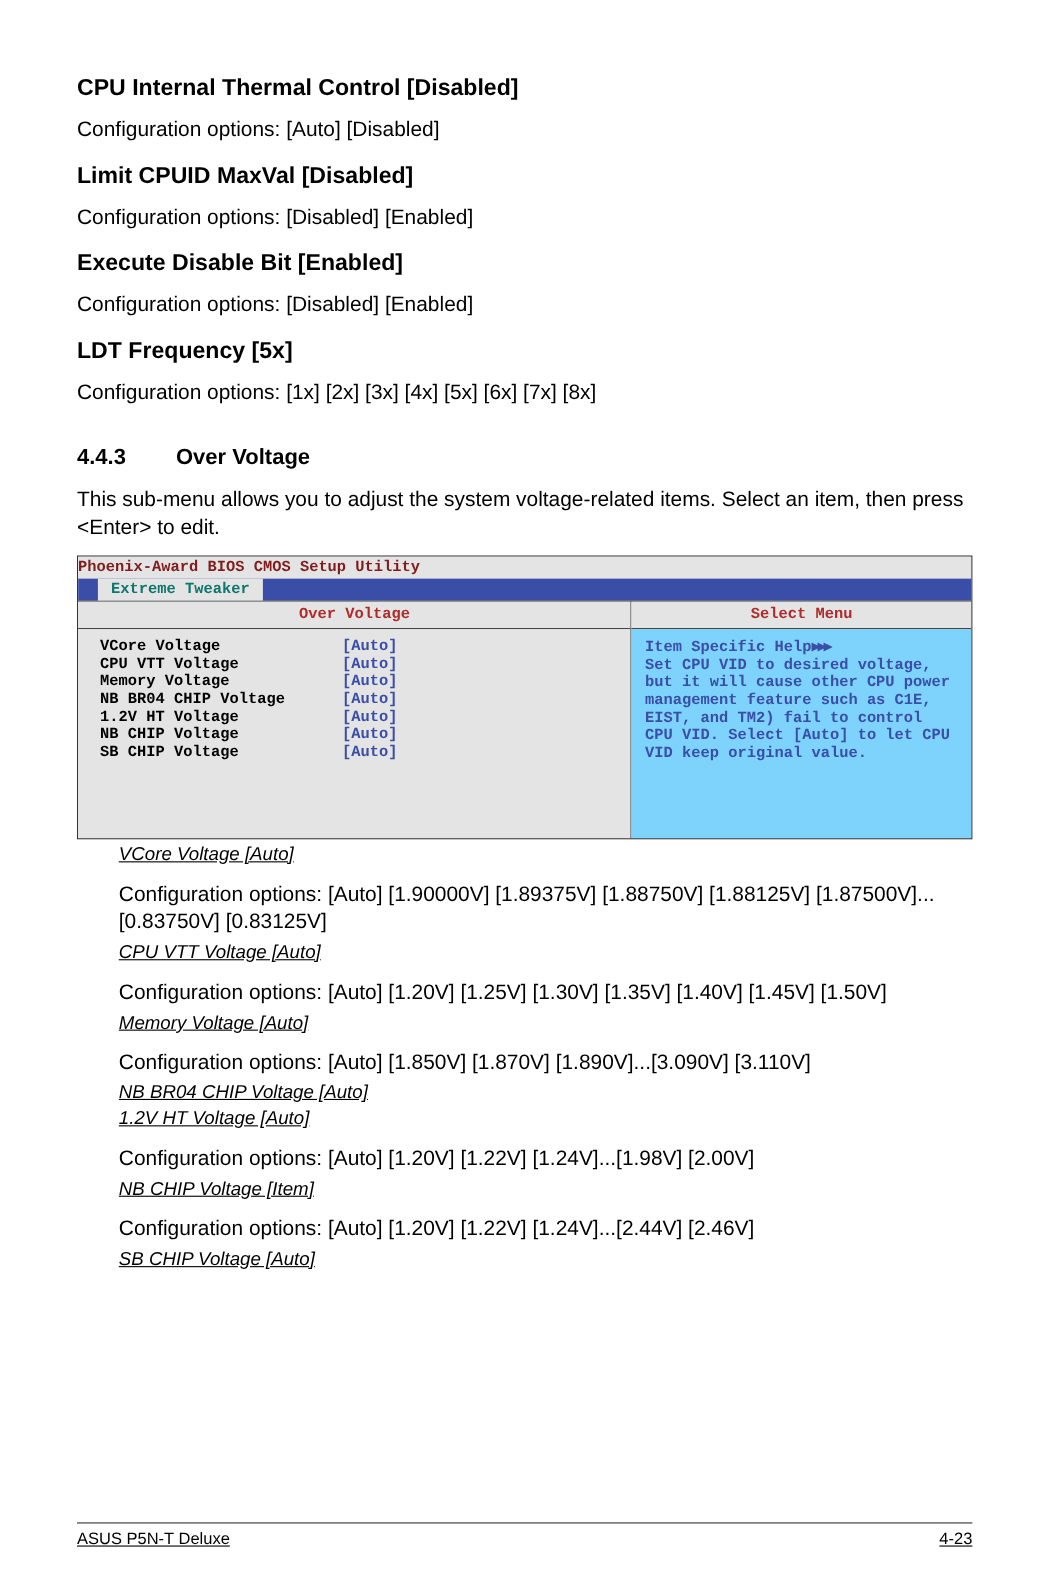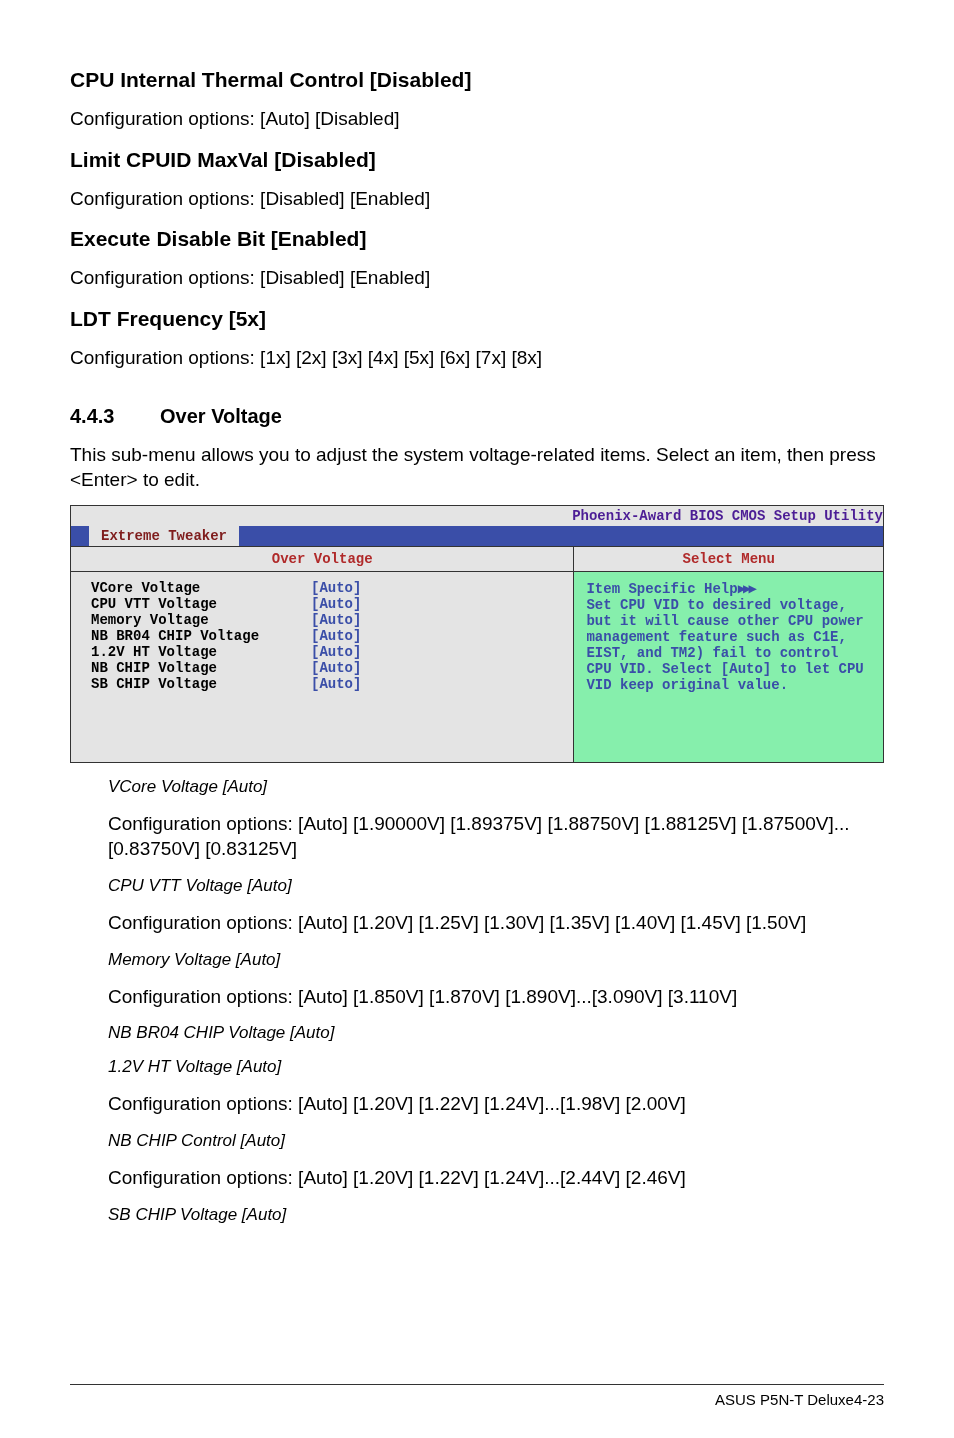--- a/index.html
+++ b/index.html
@@ -8,46 +8,46 @@
     height: 1438px;
     background: #fff;
     font-family: Arial, Helvetica, sans-serif;
     color: #000;
     padding: 60px 70px 30px 70px;
     position: relative;
   }
   .section-head { font-weight: bold; font-size: 21px; margin-top: 8px; }
   .body-text { font-size: 19px; margin-top: 14px; line-height: 1.35; }
   .indented { margin-left: 38px; }
-  .sub-head { font-style: italic; font-size: 17px; margin-top: 14px; }
+  .sub-head { font-style: italic; text-decoration: underline; font-size: 17px; margin-top: 4px; }
   .major-head { font-weight: bold; font-size: 20px; margin-top: 34px; margin-bottom: 10px; }
   .major-head .num { display:inline-block; width: 90px; }
 
   
   .bios-box {
     border: 1px solid #333;
     font-family: "Courier New", monospace;
     font-size: 14px;
     font-weight: bold;
     margin-top: 12px;
     overflow: hidden;
   }
   .bios-title {
     background: #e4e4e4;
-    color: #4c1d95;
-    text-align: right;
+    color: #7f1d1d;
+    text-align: left;
     padding: 2px 0;
   }
   .bios-tabrow {
     display: flex;
     background: #3a4ea8;
   }
   .bios-tab-active {
     background: #e4e4e4;
-    color: #7f1d1d;
+    color: #0f766e;
     padding: 2px 12px;
     margin-left: 18px;
   }
   .bios-cols {
     display: flex;
     border-top: 1px solid #333;
   }
   .bios-left {
     flex: 0 0 62%;
     border-right: 1px solid #333;
@@ -64,36 +64,37 @@
   }
   .bios-body {
     background: #e4e4e4;
     padding: 8px 14px 24px 20px;
     min-height: 190px;
   }
   .bios-row { display: flex; }
   .bios-label { color: #000000; flex: 0 0 220px; }
   .bios-val   { color: #3a4ea8; }
   .bios-help {
-    background: #86efac;
+    background: #7dd3fc;
     color: #3a4ea8;
     padding: 8px 12px 24px 12px;
     min-height: 190px;
   }
   .arrows { letter-spacing: -3px; }
   .footer {
     position: absolute;
     bottom: 30px;
     left: 70px;
     right: 70px;
     border-top: 1px solid #333;
     padding-top: 6px;
     font-size: 15px;
     display: flex;
-    justify-content: flex-end;
+    justify-content: space-between;
+    text-decoration: underline;
   }
 </style>
 </head>
 <body>
 
 <div class="section-head">CPU Internal Thermal Control [Disabled]</div>
 <div class="body-text">Configuration options: [Auto] [Disabled]</div>
 
 <div class="section-head" style="margin-top:16px">Limit CPUID MaxVal [Disabled]</div>
 <div class="body-text">Configuration options: [Disabled] [Enabled]</div>
@@ -166,21 +167,21 @@
   <div class="body-text">Configuration options: [Auto] [1.20V] [1.25V] [1.30V] [1.35V] [1.40V] [1.45V] [1.50V]</div>
 
   <div class="sub-head">Memory Voltage [Auto]</div>
   <div class="body-text">Configuration options: [Auto] [1.850V] [1.870V] [1.890V]...[3.090V] [3.110V]</div>
 
   <div class="sub-head">NB BR04 CHIP Voltage [Auto]</div>
 
   <div class="sub-head">1.2V HT Voltage [Auto]</div>
   <div class="body-text">Configuration options: [Auto] [1.20V] [1.22V] [1.24V]...[1.98V] [2.00V]</div>
 
-  <div class="sub-head">NB CHIP Control [Auto]</div>
+  <div class="sub-head">NB CHIP Voltage [Item]</div>
   <div class="body-text">Configuration options: [Auto] [1.20V] [1.22V] [1.24V]...[2.44V] [2.46V]</div>
 
   <div class="sub-head">SB CHIP Voltage [Auto]</div>
 </div>
 
 <div class="footer">
   <span>ASUS P5N-T Deluxe</span>
   <span>4-23</span>
 </div>
 

